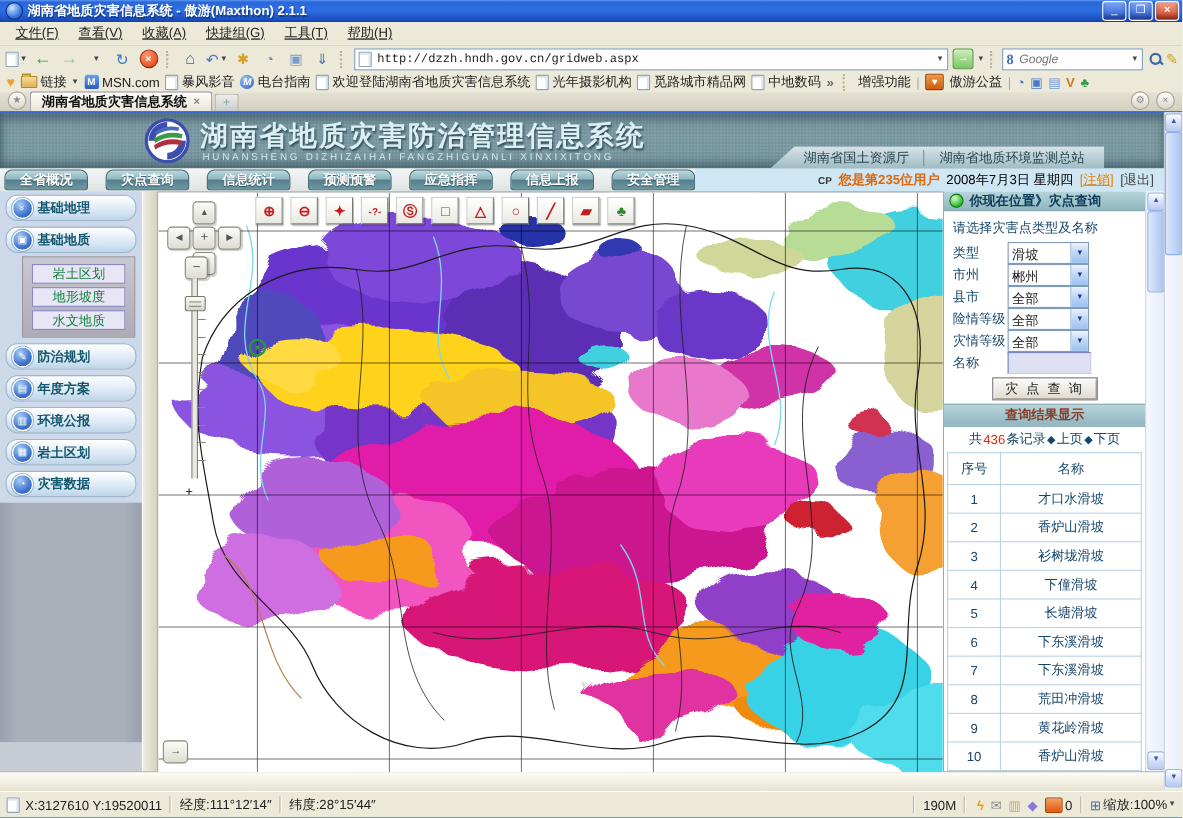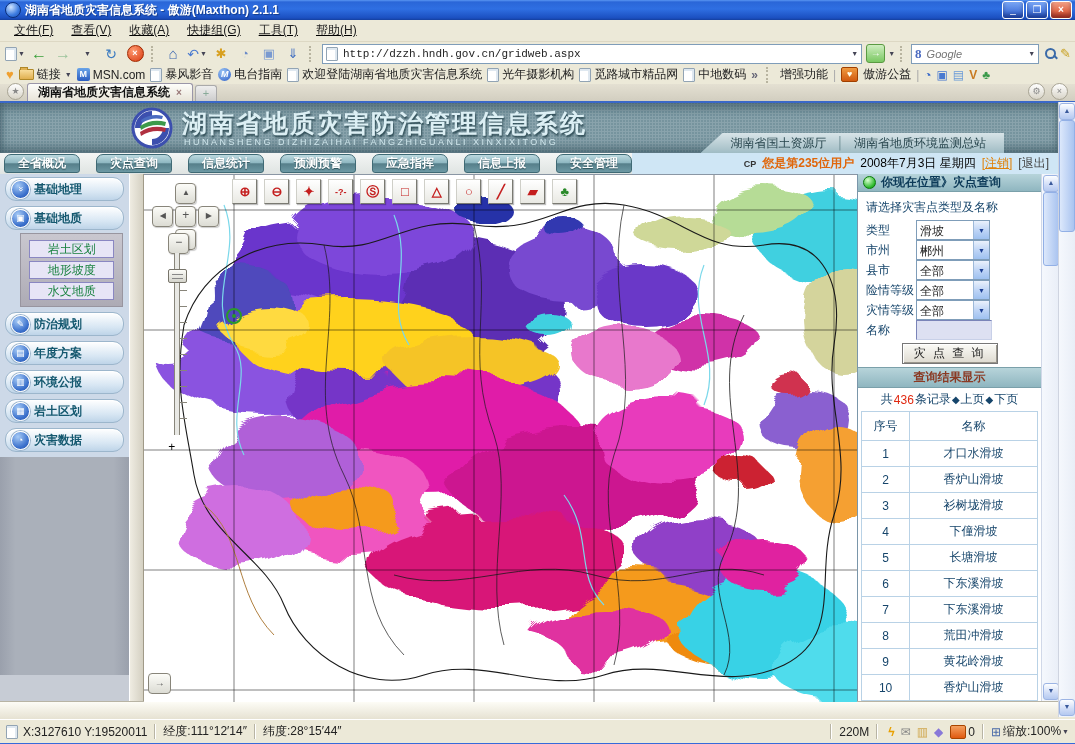--- a/index.html
+++ b/index.html
@@ -665,21 +665,21 @@
 
   <div class="statusbar">
     <span class="pgico" style="margin-right:5px"></span>
     <span class="sitem">X:3127610 Y:19520011</span>
     <span class="ssep"></span>
     <span class="sitem">经度:111°12′14″</span>
     <span class="ssep"></span>
     <span class="sitem">纬度:28°15′44″</span>
     <span class="sspacer"></span>
     <span class="ssep"></span>
-    <span class="sitem">220M</span>
+    <span class="sitem">190M</span>
     <span class="ssep"></span>
     <span class="sico lightning">ϟ</span>
     <span class="sico printer">✉</span>
     <span class="sico sfolder">▥</span>
     <span class="sico sdiamond">◆</span>
     <span class="badgeico"></span>
     <span class="sitem">0</span>
     <span class="ssep"></span>
     <span class="resz">⊞</span>
     <span class="sitem">缩放:100%</span>

